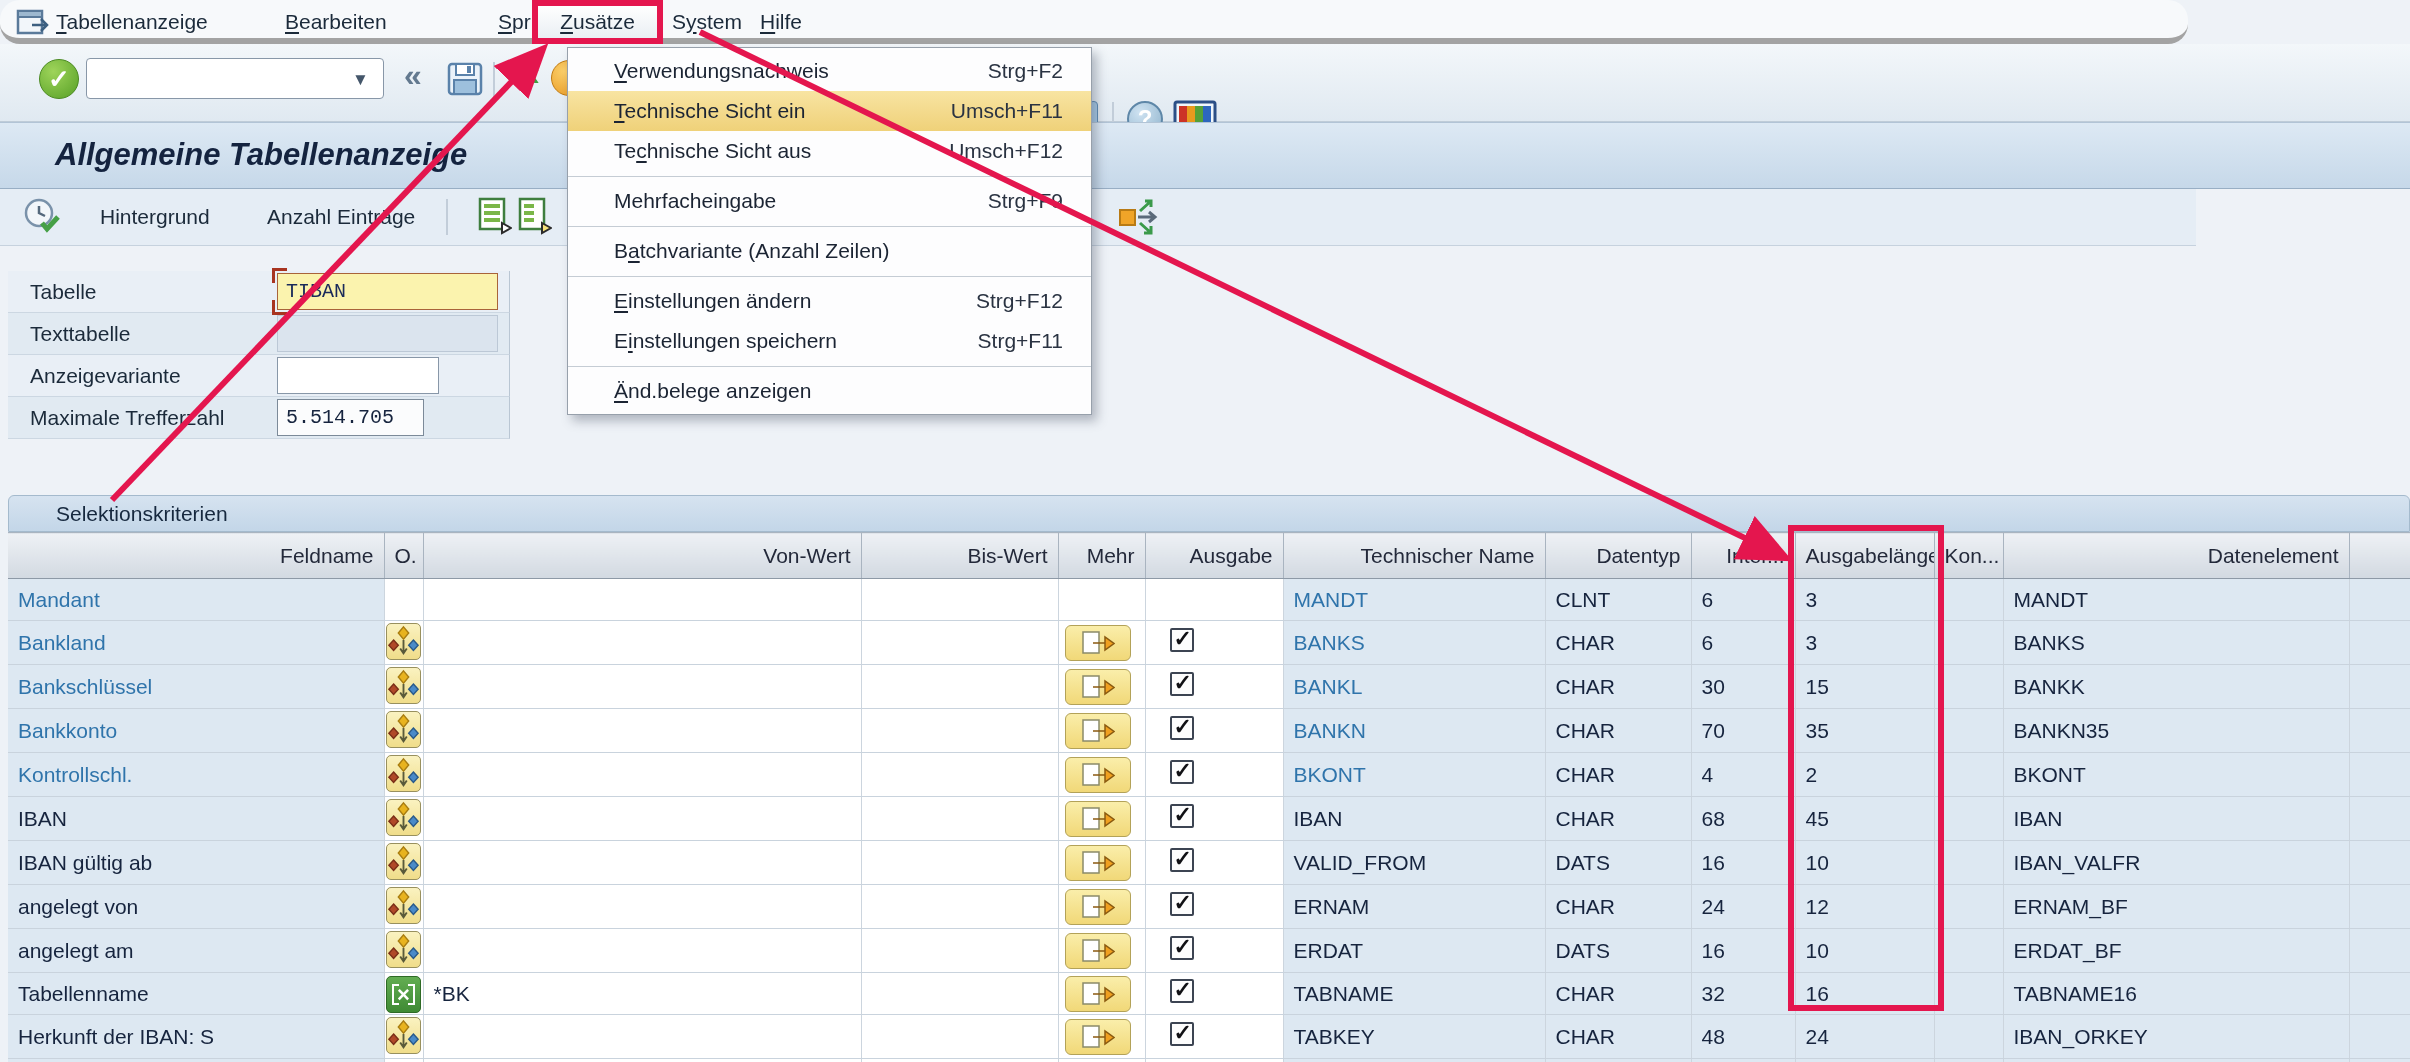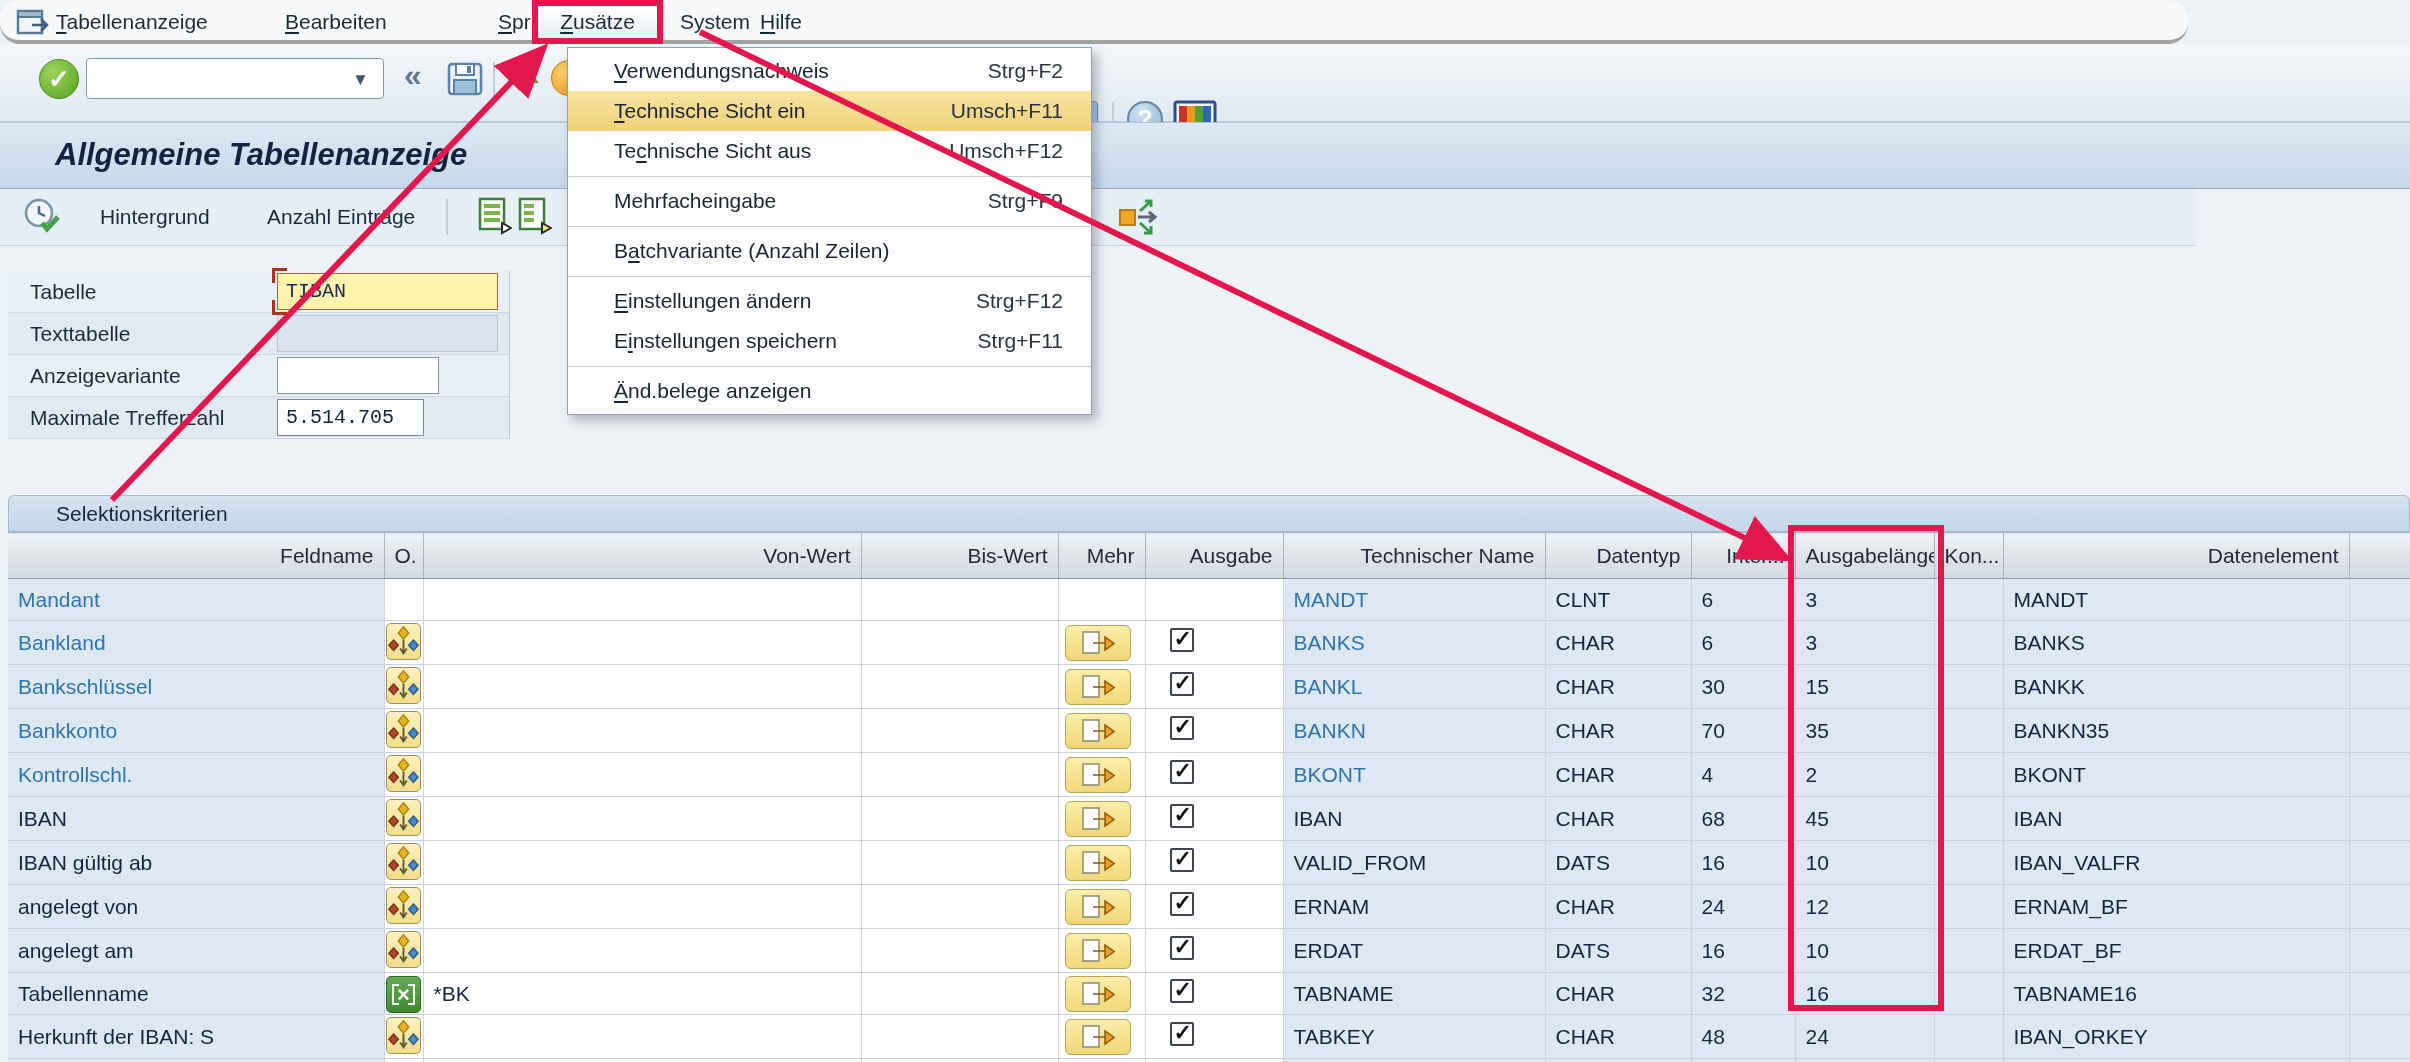--- a/index.html
+++ b/index.html
@@ -1,26 +1,26 @@
 <!DOCTYPE html>
 <html><head>
 <meta charset="utf-8">
 <style>
   * { margin:0; padding:0; box-sizing:border-box; }
   html,body { width:2410px; height:1062px; overflow:hidden; }
   body { font-family:"Liberation Sans", sans-serif; background:#eef2f7; position:relative; color:#1c2740; }
   #screen { position:absolute; inset:0; width:2410px; height:1062px; overflow:hidden; }
 
   
-  .menubar { position:absolute; left:0; top:0; width:2188px; height:44px; background:#f7f9fb; border-bottom:4px solid #a3a3a3;border-radius:20px; }
+  .menubar { position:absolute; left:0; top:0; width:2188px; height:44px; background:#f7f9fb; border-bottom:6px solid #a3a3a3;border-radius:20px; }
   .menubar-icon { position:absolute; left:16px; top:7px; width:34px; height:30px; }
   .m-item { position:absolute; top:0; height:43px; display:flex; align-items:center; font-size:21px; color:#1b2a3a; padding:0 8px; cursor:default; }
   .m0{left:48px;} .m1{left:277px;} .m2{left:448px;margin-left:42px;}
   .m3{left:535px; width:125px; justify-content:center; background:linear-gradient(#ffffff,#e9eef3); border:1px solid #9aa6b4; top:4px; height:36px;}
-  .m4{left:664px;margin-left:8px;} .m5{left:752px;}
+  .m4{left:664px;} .m5{left:752px;}
   .accel { text-decoration:underline; text-underline-offset:3px; }
 
   
   .toolbar { position:absolute; left:0; top:44px; width:2410px; height:78px; background:linear-gradient(#f3f7fa,#e0e9f1); border-bottom:1px solid #bfccd8; }
   .tb-check { position:absolute; left:39px; top:15px; width:40px; height:40px; border-radius:50%; background:radial-gradient(circle at 35% 30%,#9ed45a,#57a026); border:1px solid #4a8a20; color:#fff; font-size:26px; font-weight:bold; display:flex; align-items:center; justify-content:center; }
   .tb-cmd { position:absolute; left:86px; top:14px; width:298px; height:41px; background:#fff; border:1px solid #8897a8; border-radius:4px; font-size:20px; padding:0 30px 0 10px; }
   .tb-cmd-arrow { position:absolute; left:352px; top:26px; font-size:17px; color:#44566a; }
   .tb-chev { position:absolute; left:404px; top:13px; font-size:32px; color:#63798f; font-weight:bold; }
   .tb-sep { position:absolute; top:18px; width:2px; height:36px; background:#c2cdd9; }
   .tb-disk { position:absolute; left:445px; top:15px; width:40px; height:40px; }

